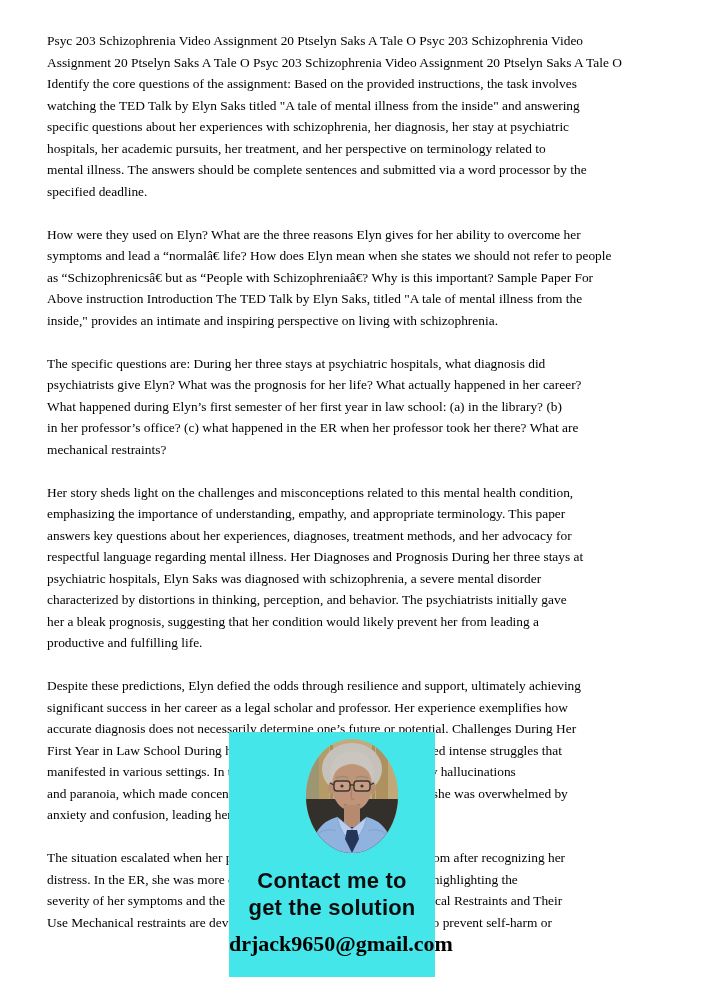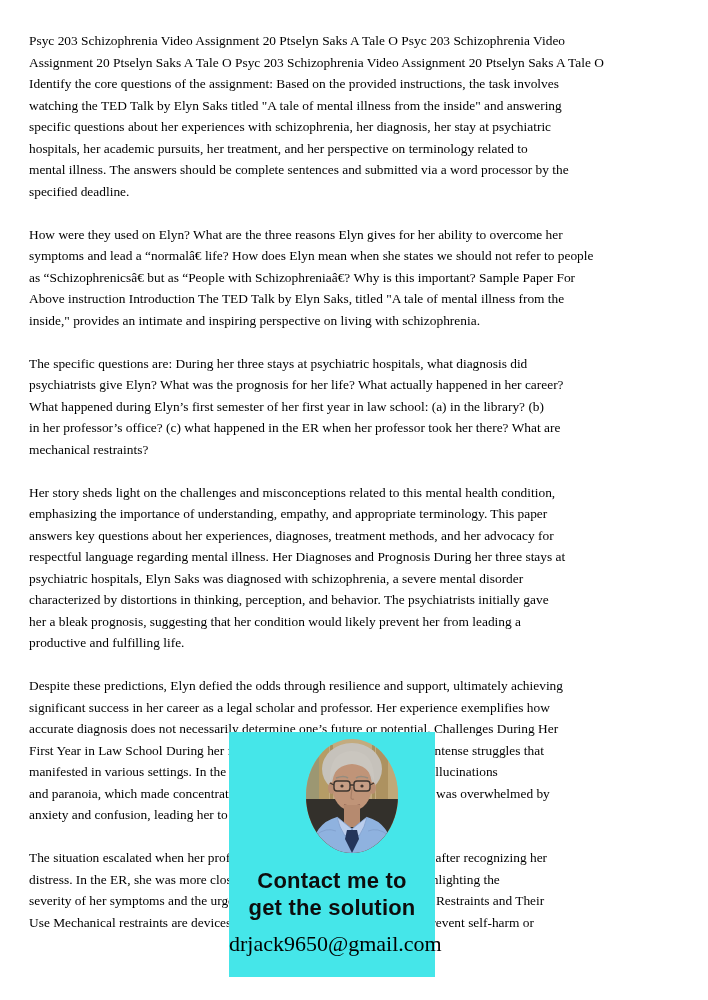--- a/index.html
+++ b/index.html
@@ -5,21 +5,21 @@
   html, body { margin: 0; padding: 0; }
   body {
     width: 708px; height: 1000px;
     background: #ffffff;
     position: relative;
     overflow: hidden;
     font-family: "Liberation Serif", serif;
   }
   .doc {
     position: absolute;
-    left: 29px; top: 30px;
+    left: 47px; top: 30px;
     width: 630px;
   }
   .para {
     margin: 0 0 21.5px 0;
     font-size: 13.4px;
     line-height: 21.5px;
     color: #000000;
     white-space: pre;
   }
   .contact-card {
@@ -41,21 +41,21 @@
     font-weight: 700;
     font-size: 22px;
     line-height: 27px;
     color: #0d0d0d;
     letter-spacing: 0.2px;
   }
   .card-email {
     position: absolute;
     top: 199px; left: 0; right: 0;
     font-family: "Liberation Serif", serif;
-    font-weight: 400;
+    font-weight: 700;
     font-size: 22px;
     color: #000000;
   }
 </style>
 </head>
 <body style="background: rgb(255, 255, 255);">
 
 <div class="doc">
   <p class="para">Psyc 203 Schizophrenia Video Assignment 20 Ptselyn Saks A Tale O Psyc 203 Schizophrenia Video
 Assignment 20 Ptselyn Saks A Tale O Psyc 203 Schizophrenia Video Assignment 20 Ptselyn Saks A Tale O

